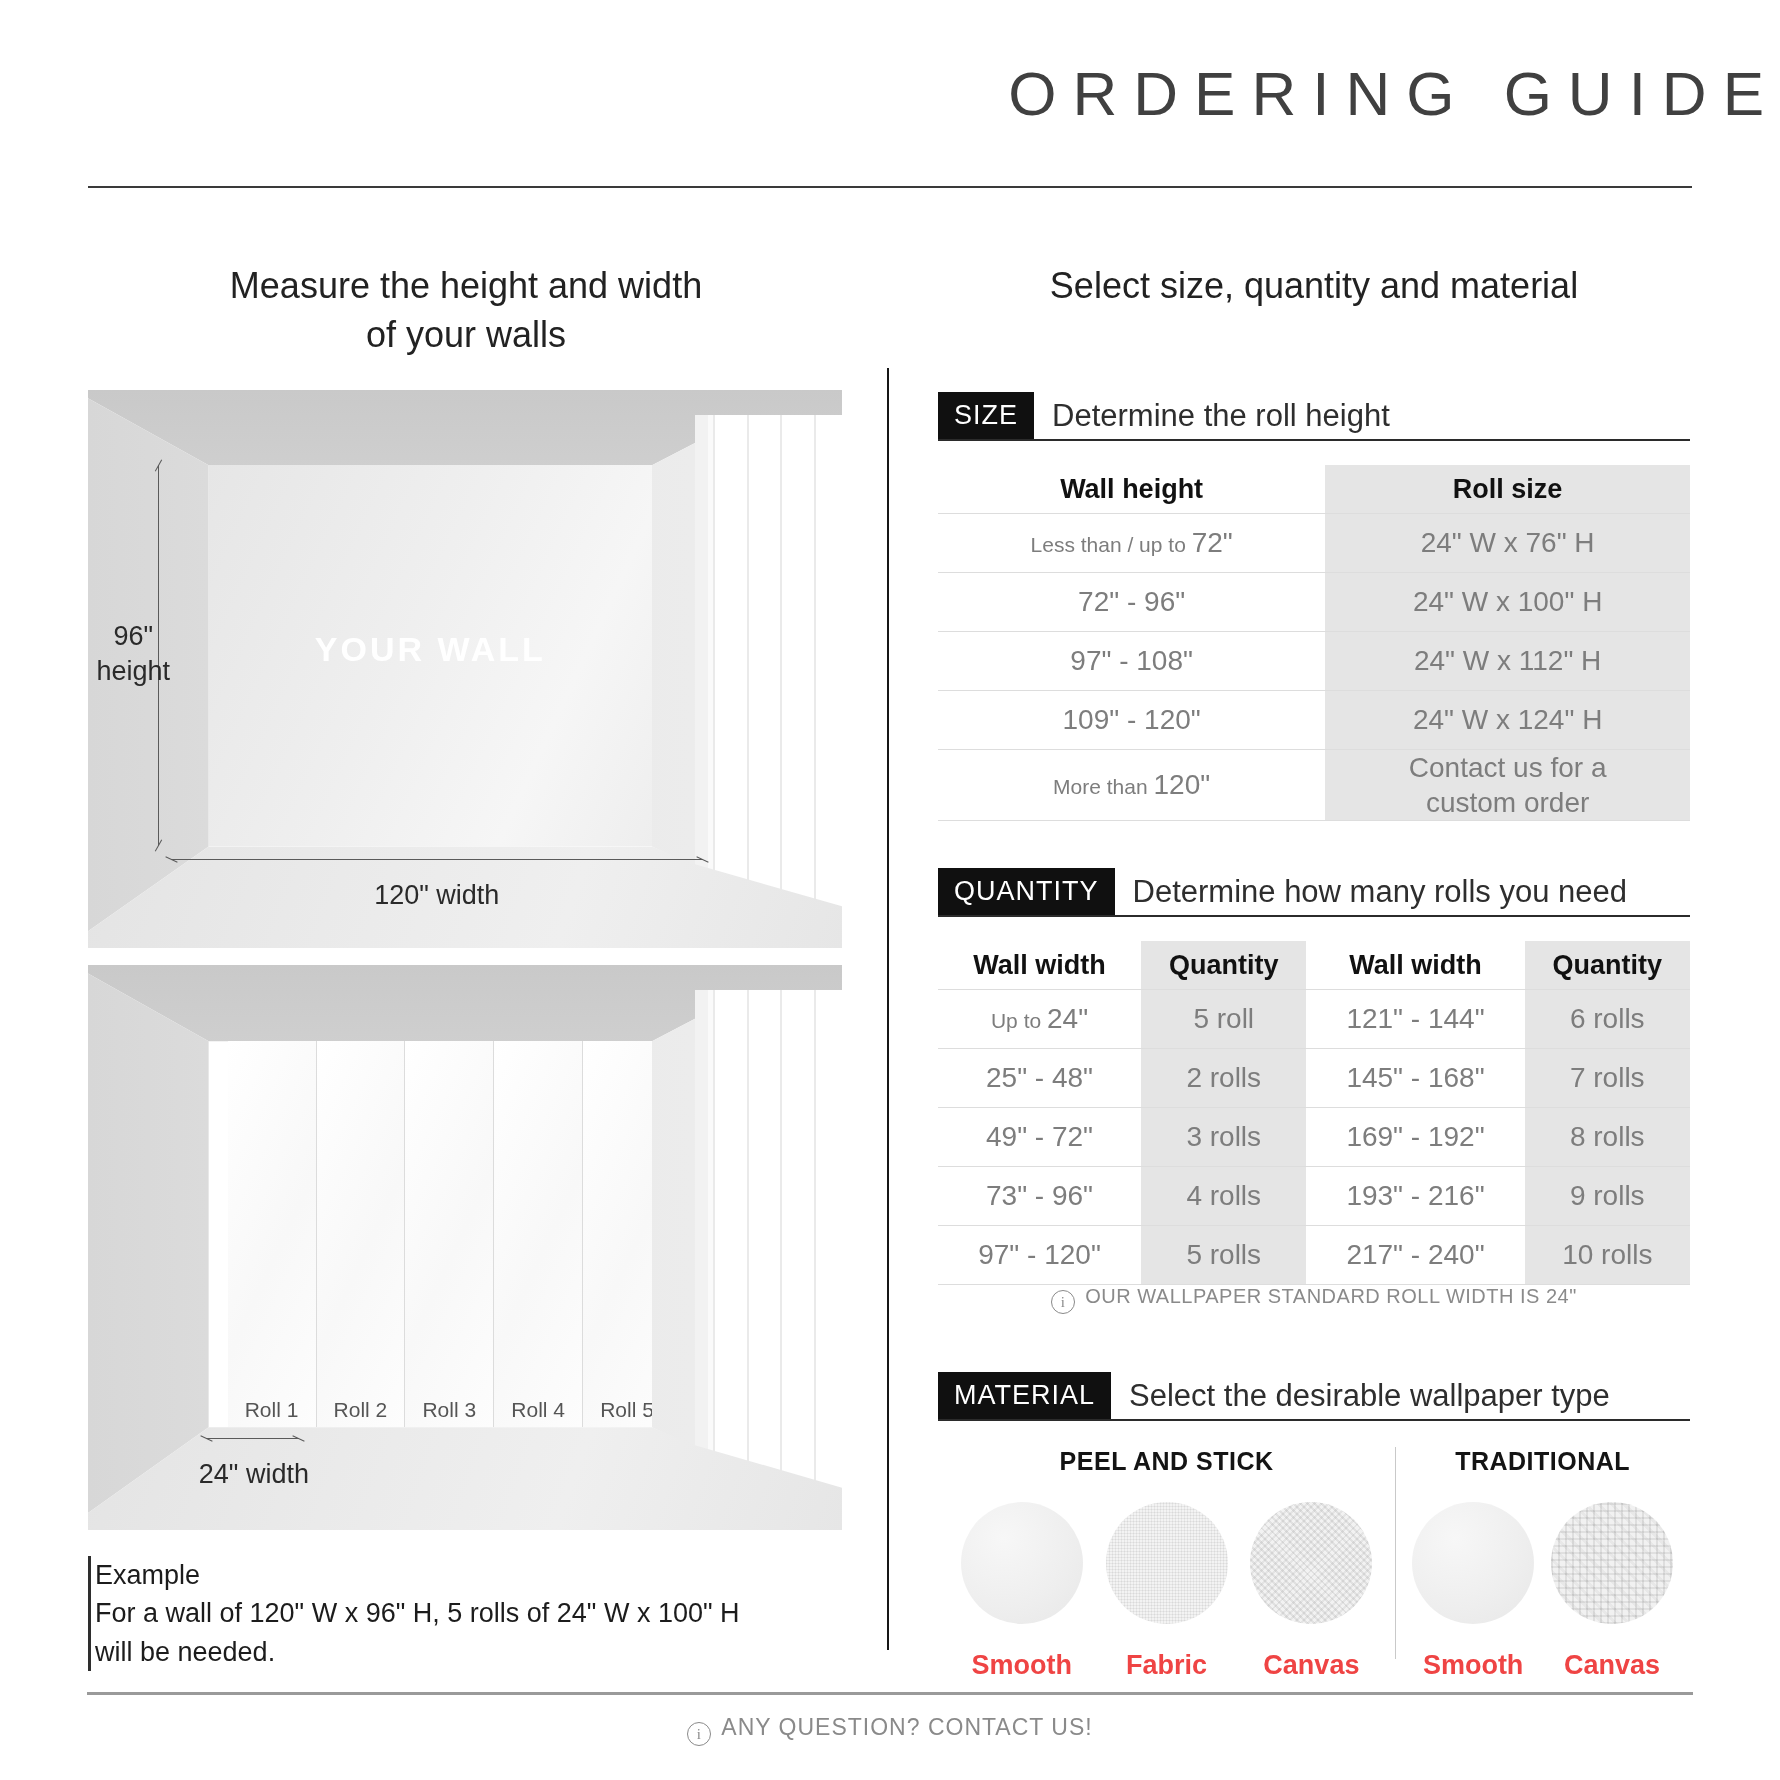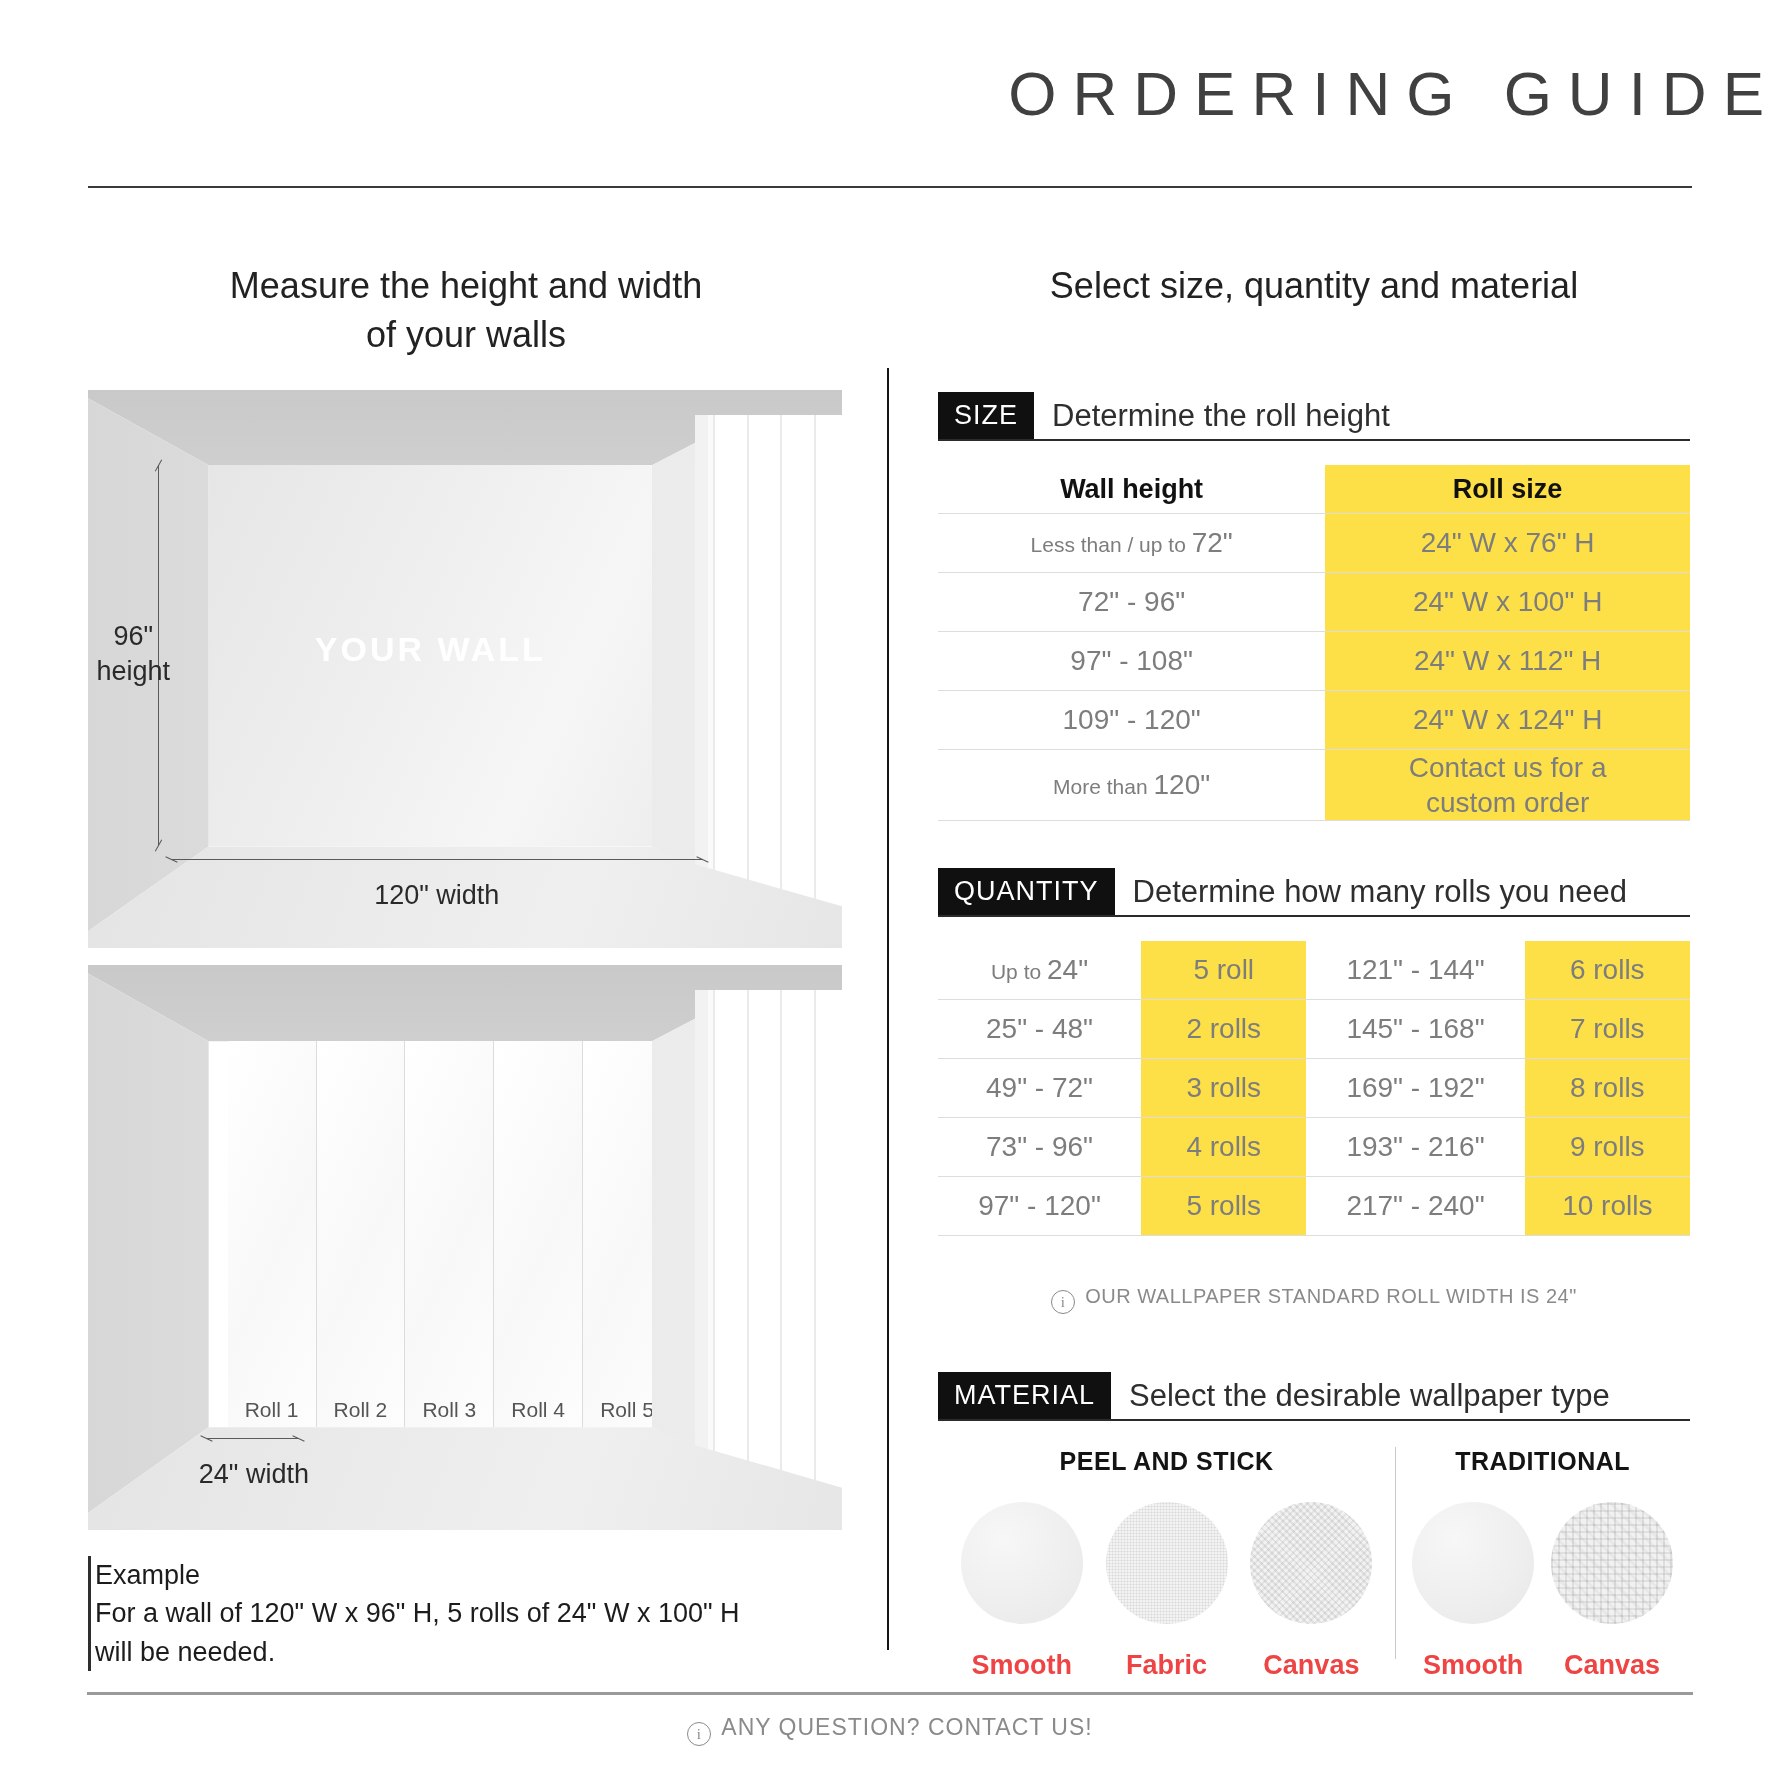--- a/index.html
+++ b/index.html
@@ -77,21 +77,21 @@
   .badge-row{display:flex;align-items:stretch;border-bottom:2px solid #2b2b2b;}
   .badge{background:#101010;color:#fff;font-size:27px;letter-spacing:1px;
          padding:8px 16px;display:flex;align-items:center;}
   .sec-heading{font-size:31px;color:#2e2e2e;padding-left:18px;align-self:center;}
 
   table{border-collapse:collapse;width:100%;}
   .data-table{margin-top:24px;}
   .data-table td{text-align:center;vertical-align:middle;color:#7d7d7d;font-size:28px;
                  border-bottom:1px solid #ddd;height:58px;padding:0 4px;}
   .data-table tr.head td{color:#111;font-weight:600;font-size:27px;height:48px;border-bottom:1px solid #ddd;}
-  .altbg{background:#fde047;}
+  .altbg{background:#e5e5e5;}
   .cell-sm{font-size:21px;}
   .two-line{font-size:21px;line-height:1.25;white-space:pre-line;}
   .size-table td.c1{width:51.5%;} .size-table td.c2{width:48.5%;}
   .qty-table td.q1{width:27%;} .qty-table td.q2{width:22%;}
   .qty-table td.q3{width:29%;} .qty-table td.q4{width:22%;}
 
   .note{position:absolute;left:938px;top:1285px;width:752px;text-align:center;
         font-size:20px;letter-spacing:0.5px;color:#8a8a8a;}
   .info-i{display:inline-block;width:22px;height:22px;border:1.5px solid #8a8a8a;border-radius:50%;
           font-size:15px;line-height:22px;text-align:center;color:#8a8a8a;vertical-align:-4px;
@@ -226,20 +226,26 @@
       </table>
   </div>
 
   <div class="section sec-qty">
     <div class="badge-row">
       <div class="badge">QUANTITY</div>
       <div class="sec-heading">Determine how many rolls you need</div>
     </div>
     <table class="data-table qty-table">
       <tbody>
+          <tr class="head">
+        <td class="q1">Wall width</td>
+        <td class="q2 altbg">Quantity</td>
+        <td class="q3">Wall width</td>
+        <td class="q4 altbg">Quantity</td>
+      </tr>
       <tr>
         <td class="q1"><span class="cell-sm">Up to </span><span>24"</span></td>
         <td class="q2 altbg">5 roll</td>
         <td class="q3">121" - 144"</td>
         <td class="q4 altbg">6 rolls</td>
       </tr>
       <tr>
         <td class="q1">25" - 48"</td>
         <td class="q2 altbg">2 rolls</td>
         <td class="q3">145" - 168"</td>

